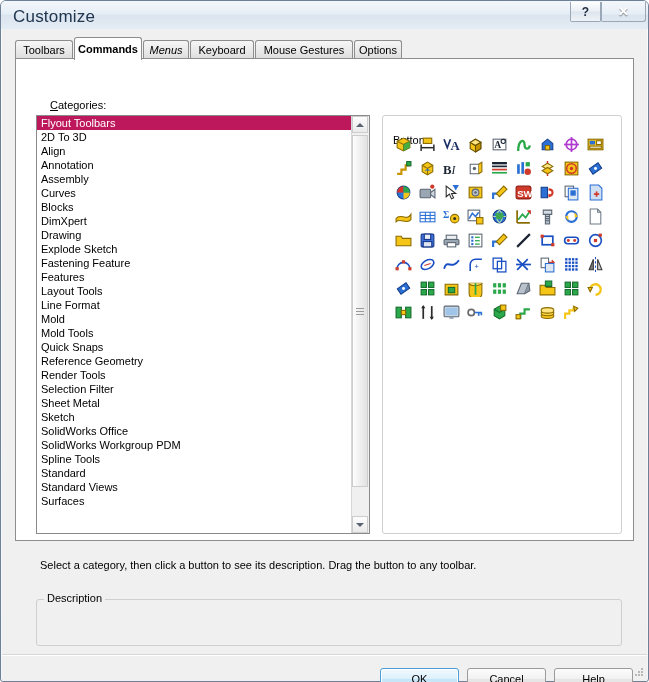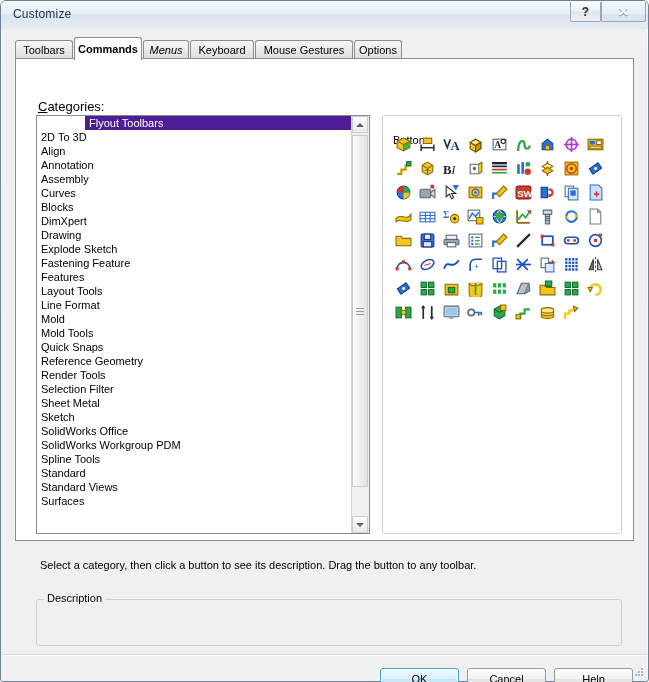--- a/index.html
+++ b/index.html
@@ -31,21 +31,21 @@
   #titlebar {
     position: absolute;
     left: 0; top: 0;
     width: 647px; height: 28px;
     border-radius: 5px 5px 0 0;
     background: linear-gradient(to bottom, #f3f7fb 0%, #e6eef6 45%, #dbe5ef 50%, #e4ecf4 100%);
   }
   #title-text {
     position: absolute;
     left: 12px; top: 6px;
-    font-size: 12px;
+    font-size: 17px;
     color: #20354e;
     letter-spacing: 0.2px;
     white-space: nowrap;
   }
 
   .wbtn {
     position: absolute;
     top: 1px;
     height: 20px;
     box-sizing: border-box;
@@ -119,22 +119,22 @@
     width: 619px; height: 483px;
     box-sizing: border-box;
     background: #ffffff;
     border: 1px solid #8d8d8d;
     border-top: 1px solid #8d8d8d;
   }
 
   
   #cat-label {
     position: absolute;
-    left: 36px; top: 70px;
-    font-size: 13px;
+    left: 48px; top: 70px;
+    font-size: 11px;
   }
   #cat-label u { text-decoration: underline; }
 
   #cat-list {
     position: absolute;
     left: 34px; top: 86px;
     width: 334px; height: 419px;
     box-sizing: border-box;
     background: #ffffff;
     border: 1px solid #8a8a8a;
@@ -148,23 +148,22 @@
   .cat-item {
     height: 14px;
     line-height: 14px;
     padding-left: 4px;
     font-size: 11px;
     color: #000;
     white-space: nowrap;
     overflow: hidden;
   }
   .cat-item.selected {
-    background: #4c1d95;
+    background: #be185d;
     color: #ffffff;
-    margin-left: 48px;
   }
 
   
   #cat-scroll {
     position: absolute;
     right: 0; top: 0;
     width: 17px; height: 417px;
     background: #f0f0f0;
     border-left: 1px solid #d6d6d6;
   }

